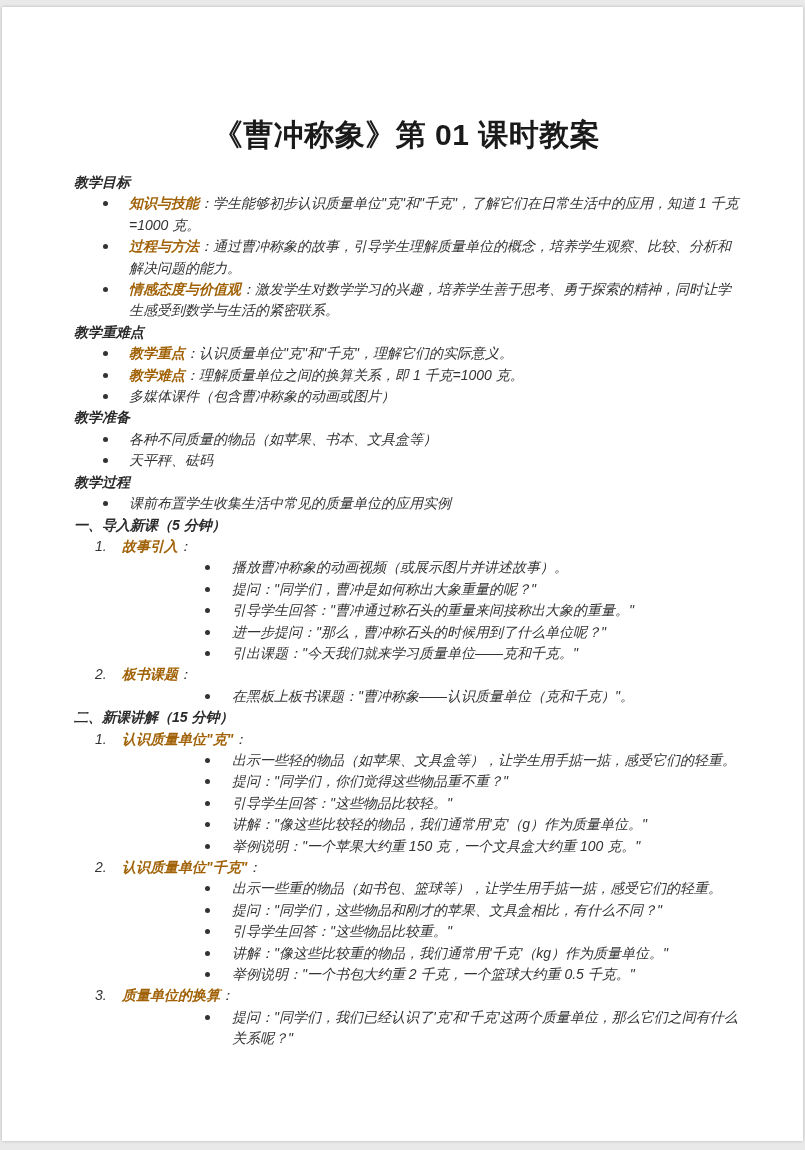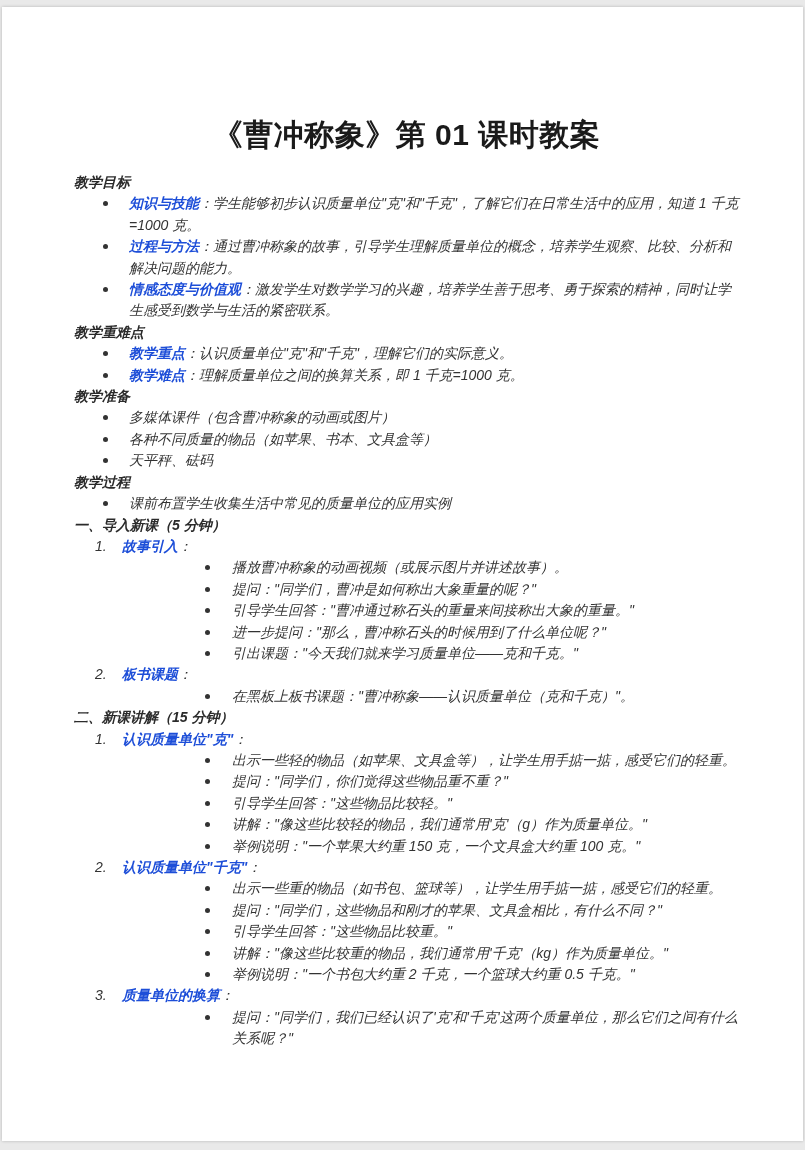--- a/index.html
+++ b/index.html
@@ -50,38 +50,38 @@
   .blk.numbered > .num {
     position: absolute; left: 21px; top: 0;
     color: #333333;
   }
   .blk.subbullet { padding-left: 158px; }
   .blk.subbullet > .dot {
     position: absolute; left: 131px; top: 8px;
     width: 5px; height: 5px; border-radius: 50%;
     background: #333333;
   }
-  .b { font-weight: 700; color: #1d4ed8; }
+  .b { font-weight: 700; color: #a16207; }
 </style>
 </head>
 <body>
 
 <div class="canvas">
   <div class="page">
     <h1 class="doc-title">《曹冲称象》第 01 课时教案</h1>
     <div>
         <div class="blk heading"><span>教学目标</span></div>
         <div class="blk bullet"><span class="dot"></span><span class="b">知识与技能</span><span>：学生能够初步认识质量单位"克"和"千克"，了解它们在日常生活中的应用，知道 1 千克=1000 克。</span></div>
         <div class="blk bullet"><span class="dot"></span><span class="b">过程与方法</span><span>：通过曹冲称象的故事，引导学生理解质量单位的概念，培养学生观察、比较、分析和解决问题的能力。</span></div>
         <div class="blk bullet"><span class="dot"></span><span class="b">情感态度与价值观</span><span>：激发学生对数学学习的兴趣，培养学生善于思考、勇于探索的精神，同时让学生感受到数学与生活的紧密联系。</span></div>
         <div class="blk heading"><span>教学重难点</span></div>
         <div class="blk bullet"><span class="dot"></span><span class="b">教学重点</span><span>：认识质量单位"克"和"千克"，理解它们的实际意义。</span></div>
         <div class="blk bullet"><span class="dot"></span><span class="b">教学难点</span><span>：理解质量单位之间的换算关系，即 1 千克=1000 克。</span></div>
+        <div class="blk bullet"><span class="dot"></span><span>多媒体课件（包含曹冲称象的动画或图片）</span></div>
         <div class="blk heading"><span>教学准备</span></div>
-        <div class="blk bullet"><span class="dot"></span><span>多媒体课件（包含曹冲称象的动画或图片）</span></div>
         <div class="blk bullet"><span class="dot"></span><span>各种不同质量的物品（如苹果、书本、文具盒等）</span></div>
         <div class="blk bullet"><span class="dot"></span><span>天平秤、砝码</span></div>
         <div class="blk heading"><span>教学过程</span></div>
         <div class="blk bullet"><span class="dot"></span><span>课前布置学生收集生活中常见的质量单位的应用实例</span></div>
         <div class="blk heading"><span>一、导入新课（5 分钟）</span></div>
         <div class="blk numbered"><span class="num">1.</span><span class="b">故事引入</span><span>：</span></div>
         <div class="blk subbullet"><span class="dot"></span><span>播放曹冲称象的动画视频（或展示图片并讲述故事）。</span></div>
         <div class="blk subbullet"><span class="dot"></span><span>提问："同学们，曹冲是如何称出大象重量的呢？"</span></div>
         <div class="blk subbullet"><span class="dot"></span><span>引导学生回答："曹冲通过称石头的重量来间接称出大象的重量。"</span></div>
         <div class="blk subbullet"><span class="dot"></span><span>进一步提问："那么，曹冲称石头的时候用到了什么单位呢？"</span></div>

